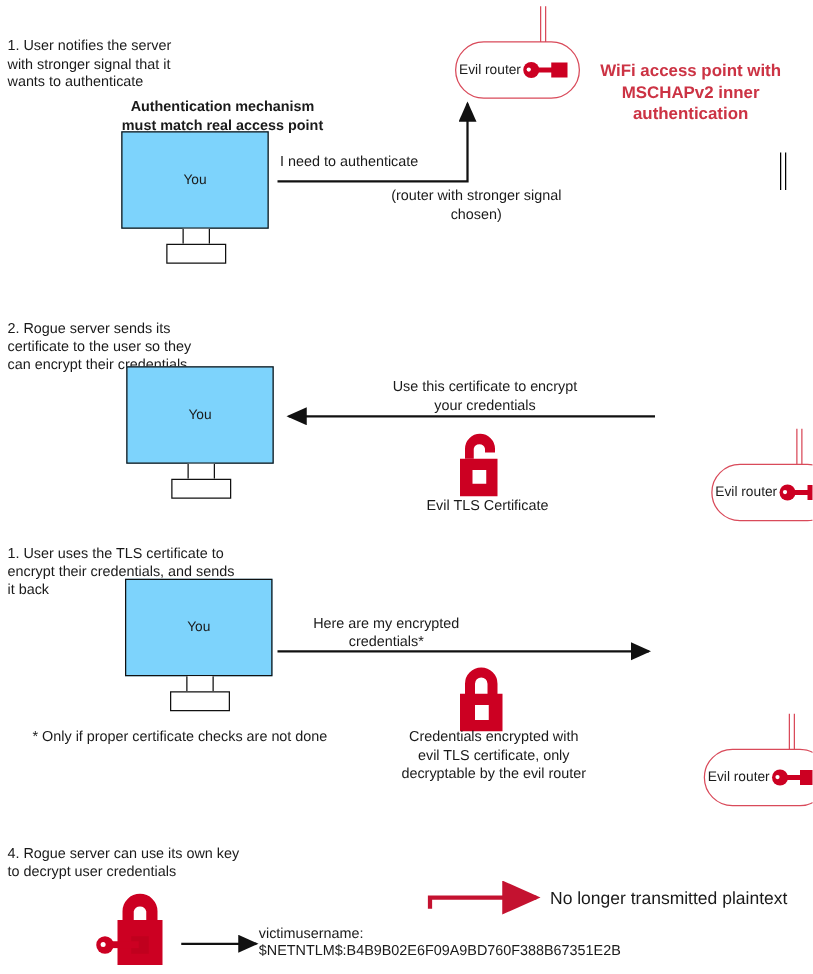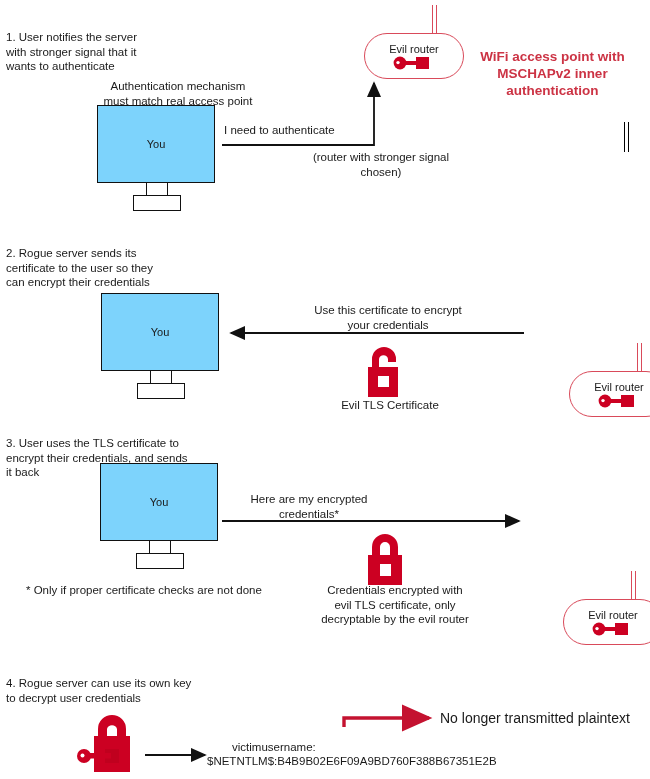--- a/index.html
+++ b/index.html
@@ -76,21 +76,21 @@
   .router .body {
     width: 100px;
     height: 46px;
     border: 1.8px solid #000;
     border-radius: 23px;
     box-sizing: border-box;
     background: #fff;
     position: relative;
     z-index: 2;
     display: flex;
-    flex-direction: column;
+    flex-direction: row;
     align-items: center;
     justify-content: center;
   }
   .router.evil .body { border-color: #d94a5a; }
   .router .rname {
     font-size: 11px;
     color: #1a1a1a;
     line-height: 12px;
     margin-bottom: 1px;
   }
@@ -113,21 +113,21 @@
 </style>
 </head>
 <body>
 
 <div id="canvas">
 
   <div class="abs txt step-text" style="left:6px; top:30px; width:190px;">1. User notifies the server
  with stronger signal that it
  wants to authenticate</div>
 
-  <div class="abs txt center" style="left:78px; top:79px; width:200px;">Authentication mechanism
+  <div class="abs txt center" style="left:78px; top:79px; width:200px;font-weight:bold;">Authentication mechanism
 must match real access point</div>
 
   <div class="abs monitor" style="left:97px; top:105px;">
     <div class="screen">
       <span>You</span>
     </div>
     <div class="neck"></div>
     <div class="base"></div>
   </div>
 
@@ -178,21 +178,21 @@
   </div>
 
   <div class="abs red-title" style="left:455px; top:22px; width:195px;">WiFi access point with
 MSCHAPv2 inner
 authentication</div>
 
   <div class="abs router" style="left:516px; top:104px;">
     <div class="antenna"></div>
   </div>
 
-  <div class="abs txt step-text" style="left:6px; top:246px; width:210px;">2. Rogue server sends its
+  <div class="abs txt step-text" style="left:6px; top:256px; width:210px;">2. Rogue server sends its
 certificate to the user so they
 can  encrypt their credentials</div>
 
   <div class="abs monitor" style="left:101px; top:293px;">
     <div class="screen">
       <span>You</span>
     </div>
     <div class="neck"></div>
     <div class="base"></div>
   </div>
@@ -213,21 +213,21 @@
       <div class="rname">Evil router</div>
       <svg class="glyph" viewBox="0 0 44 14">
         <circle cx="8" cy="7" r="6.4" fill="#cc0022"></circle>
         <circle cx="6" cy="6.6" r="1.7" fill="#fff"></circle>
         <rect x="12" y="5" width="14" height="4" fill="#cc0022"></rect>
         <rect x="24" y="1" width="13" height="12" fill="#cc0022"></rect>
       </svg>
     </div>
   </div>
 
-  <div class="abs txt step-text" style="left:6px; top:436px; width:230px;">3. User uses the TLS certificate to
+  <div class="abs txt step-text" style="left:6px; top:436px; width:230px;">1. User uses the TLS certificate to
 encrypt their credentials, and sends
 it back</div>
 
   <div class="abs monitor" style="left:100px; top:463px;">
     <div class="screen">
       <span>You</span>
     </div>
     <div class="neck"></div>
     <div class="base"></div>
   </div>
@@ -265,18 +265,18 @@
 
   <svg class="abs" style="left:75px; top:711px;" width="80" height="66" viewBox="0 0 80 66">
     <path d="M23,27 L23,18 A14,14 0 0 1 51,18 L51,27 L42,27 L42,18 A5.2,5.2 0 0 0 32,18 L32,27 z" fill="#cc0022"></path>
     <rect x="19" y="25" width="36" height="36" fill="#cc0022"></rect>
     <rect x="30" y="38" width="14" height="14" fill="#c0001e"></rect>
     <circle cx="9" cy="45" r="7" fill="#cc0022"></circle>
     <circle cx="7.5" cy="44.5" r="2" fill="#fff"></circle>
     <rect x="14" y="42" width="22" height="5.5" fill="#cc0022"></rect>
   </svg>
 
-  <div class="abs txt nowrap" style="left:207px; top:740px;margin-left:25px;">victimusername:</div>
+  <div class="abs txt nowrap" style="left:207px; top:740px;">victimusername:</div>
   <div class="abs txt nowrap" style="left:207px; top:754px;">$NETNTLM$:B4B9B02E6F09A9BD760F388B67351E2B</div>
 
   <div class="abs txt nowrap" style="left:440px; top:711px; font-size:14px;">No longer transmitted plaintext</div>
 
 </div>
 
 </body></html>

